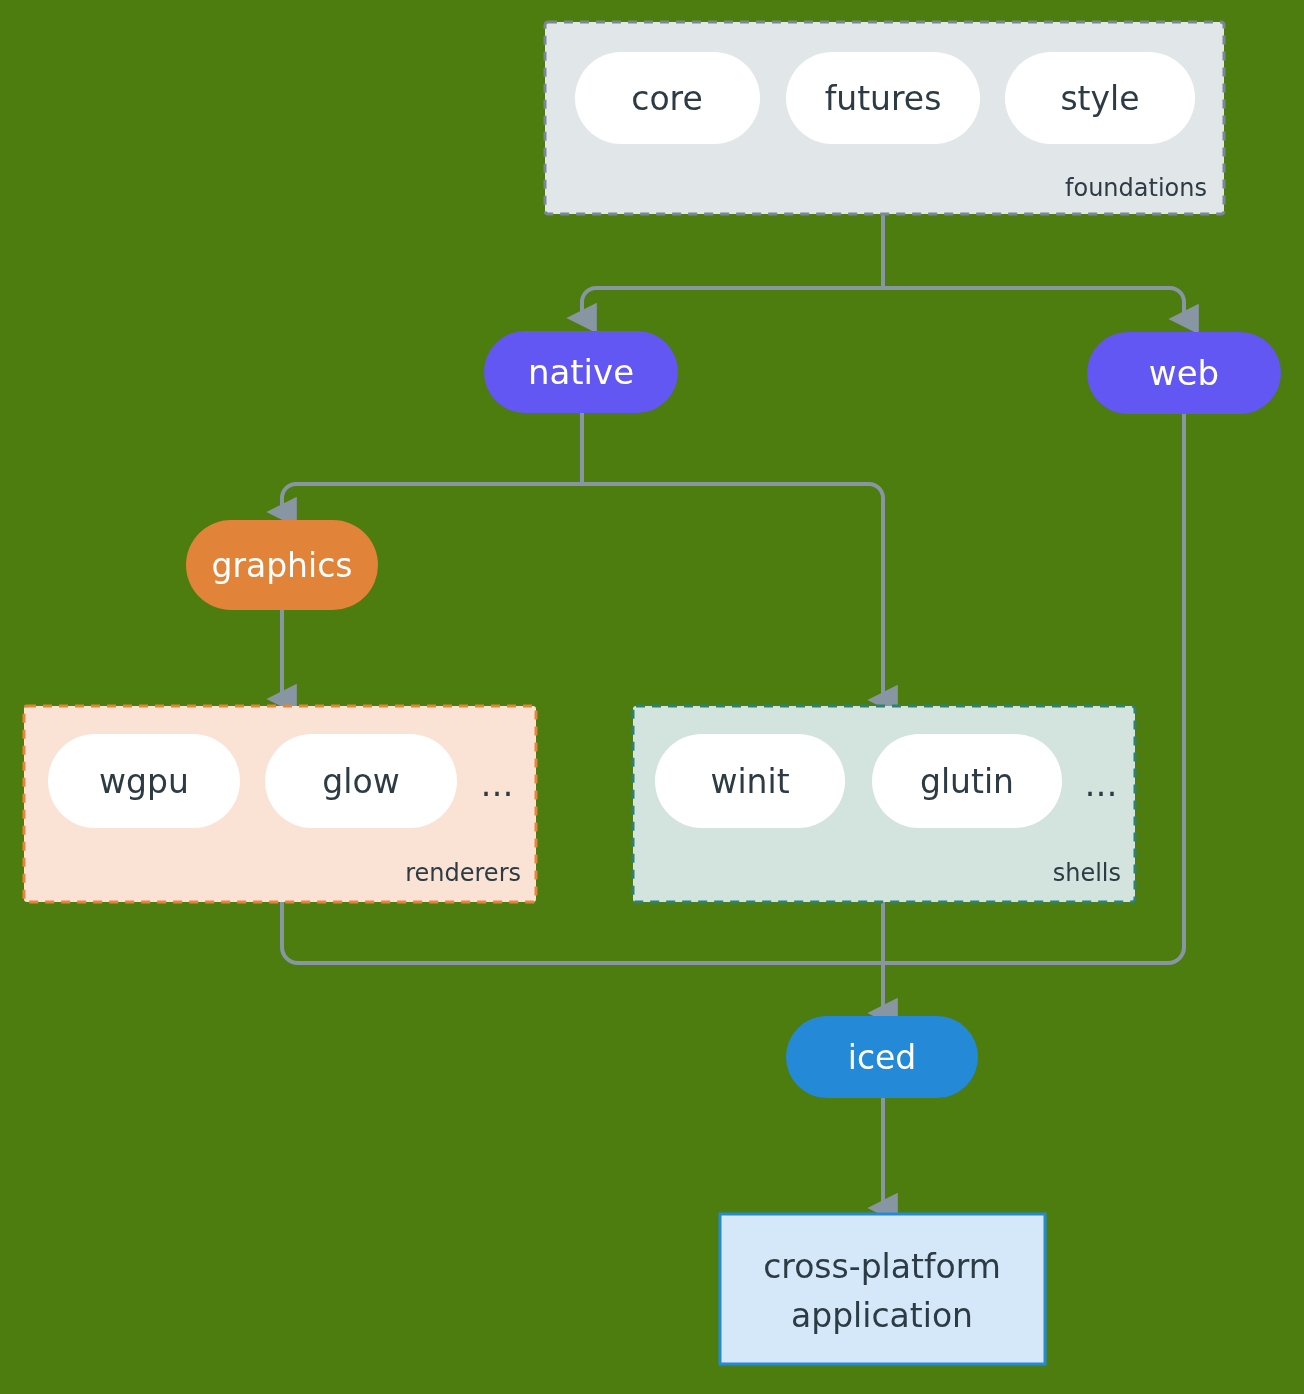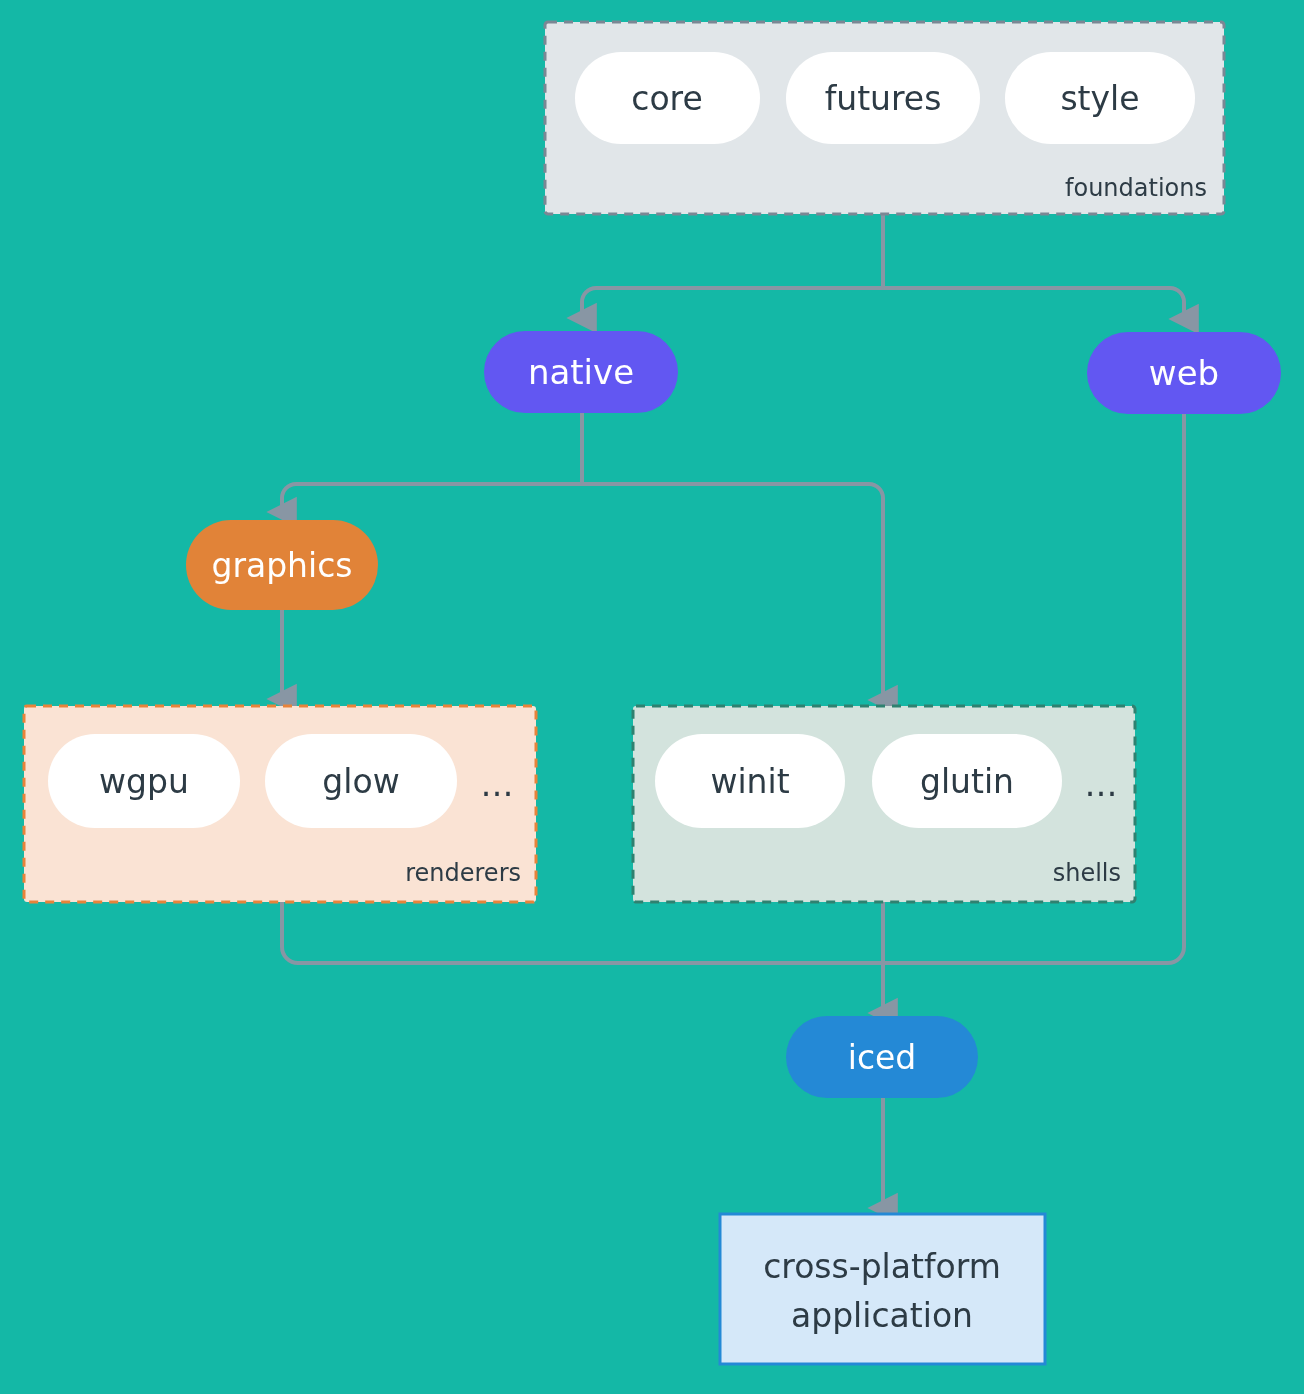--- a/index.html
+++ b/index.html
@@ -4,21 +4,21 @@
 <style>
   html, body {
     margin: 0;
     padding: 0;
     background: #000000;
   }
   #canvas {
     position: relative;
     width: 1304px;
     height: 1394px;
-    background: #14b8a6;
+    background: #4d7c0f;
     overflow: hidden;
     font-family: "DejaVu Sans", sans-serif;
   }
   svg.layer {
     position: absolute;
     top: 0; left: 0;
     width: 1304px;
     height: 1394px;
   }
   .node-text {

